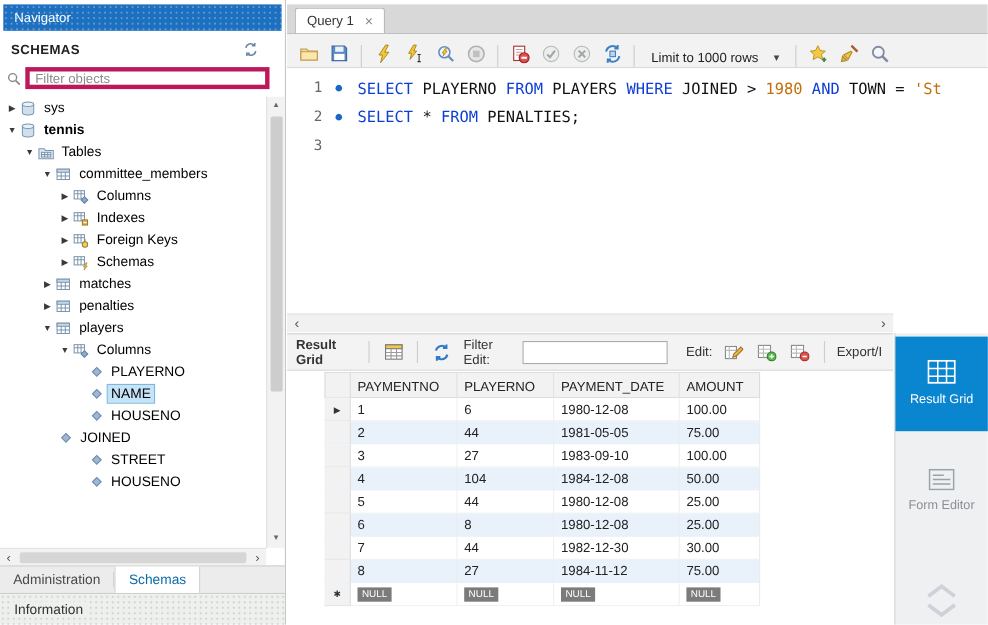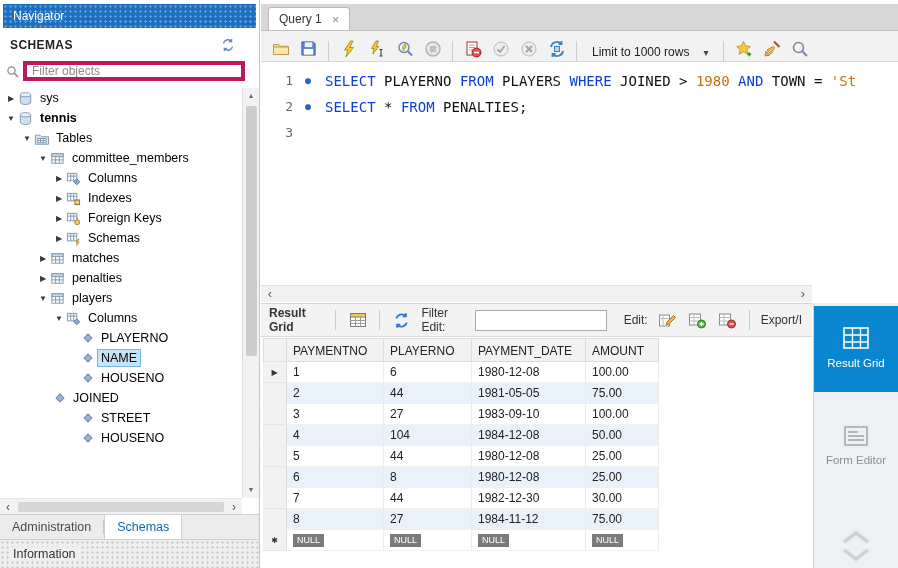--- a/index.html
+++ b/index.html
@@ -81,21 +81,21 @@
   .editor-hscroll { position: absolute; top: 285px; left: 0; right: 86px; height: 17px; background: #f1f1f1; border-top: 1px solid #e2e2e2; display: flex; align-items: center; }
   .editor-hscroll .hs-btn { width: 18px; font-size: 13px; color: #555; }
   .ehs-track { flex: 1; }
 
   .result-toolbar { position: absolute; top: 303px; left: 0; right: 86px; height: 34px; background: #f3f3f3; border-top: 1px solid #d2d2d2; border-bottom: 1px solid #dadada; display: flex; align-items: center; gap: 5px; padding: 0 8px; overflow: hidden; }
   .rg-label { font-weight: bold; color: #333; margin-right: 2px; }
   .rt-label { color: #333; margin: 0 2px; }
   .rt-input { width: 132px; height: 21px; border: 1px solid #ababab; font-size: 12px; padding: 0 4px; margin-right: 10px; }
 
   .grid { position: absolute; top: 338px; left: 2px; right: 86px; bottom: 0; background: #fff; overflow: hidden; }
-  .g-row { display: flex; }
+  .g-row { display: flex; margin-left: 32px; }
   .g-cell { height: 21px; line-height: 21px; padding: 0 6px; font-size: 12px; white-space: nowrap; overflow: hidden; border-right: 1px solid #ececec; border-bottom: 1px solid #f1f1f1; background: #fff; }
   .g-row.alt .g-cell { background: var(--row-alt, #e9f1fb); border-bottom-color: var(--row-alt, #e9f1fb); }
   .g-head .g-cell { height: 24px; line-height: 24px; background: #f2f2f2; border: 1px solid #dcdcdc; border-left: none; color: #222; }
   .g-head .g-cell:first-child { border-left: 1px solid #dcdcdc; }
   .g-cell.g-sel { background: #f2f2f2 !important; border-right: 1px solid #dcdcdc; border-bottom: 1px solid #e6e6e6; text-align: center; padding: 0; font-size: 8px; color: #333; }
   .null-badge { display: inline-block; background: var(--null-badge, #7b7b7b); color: #fff; font-size: 9px; line-height: 13px; padding: 0 4px; vertical-align: middle; }
 
   .side-panel { position: absolute; top: 303px; right: 0; width: 85px; bottom: 0; background: #eef0f2; border-left: 1px solid #d5d5d5; display: flex; flex-direction: column; align-items: center; padding-top: 3px; }
   .panel-btn { width: 85px; min-height: 86px; display: flex; flex-direction: column; align-items: center; justify-content: center; gap: 7px; font-size: 11.5px; color: #8b9096; text-align: center; line-height: 1.25; }
   .panel-btn.active { background: var(--selection-blue, #0a86d0); color: #fff; }

